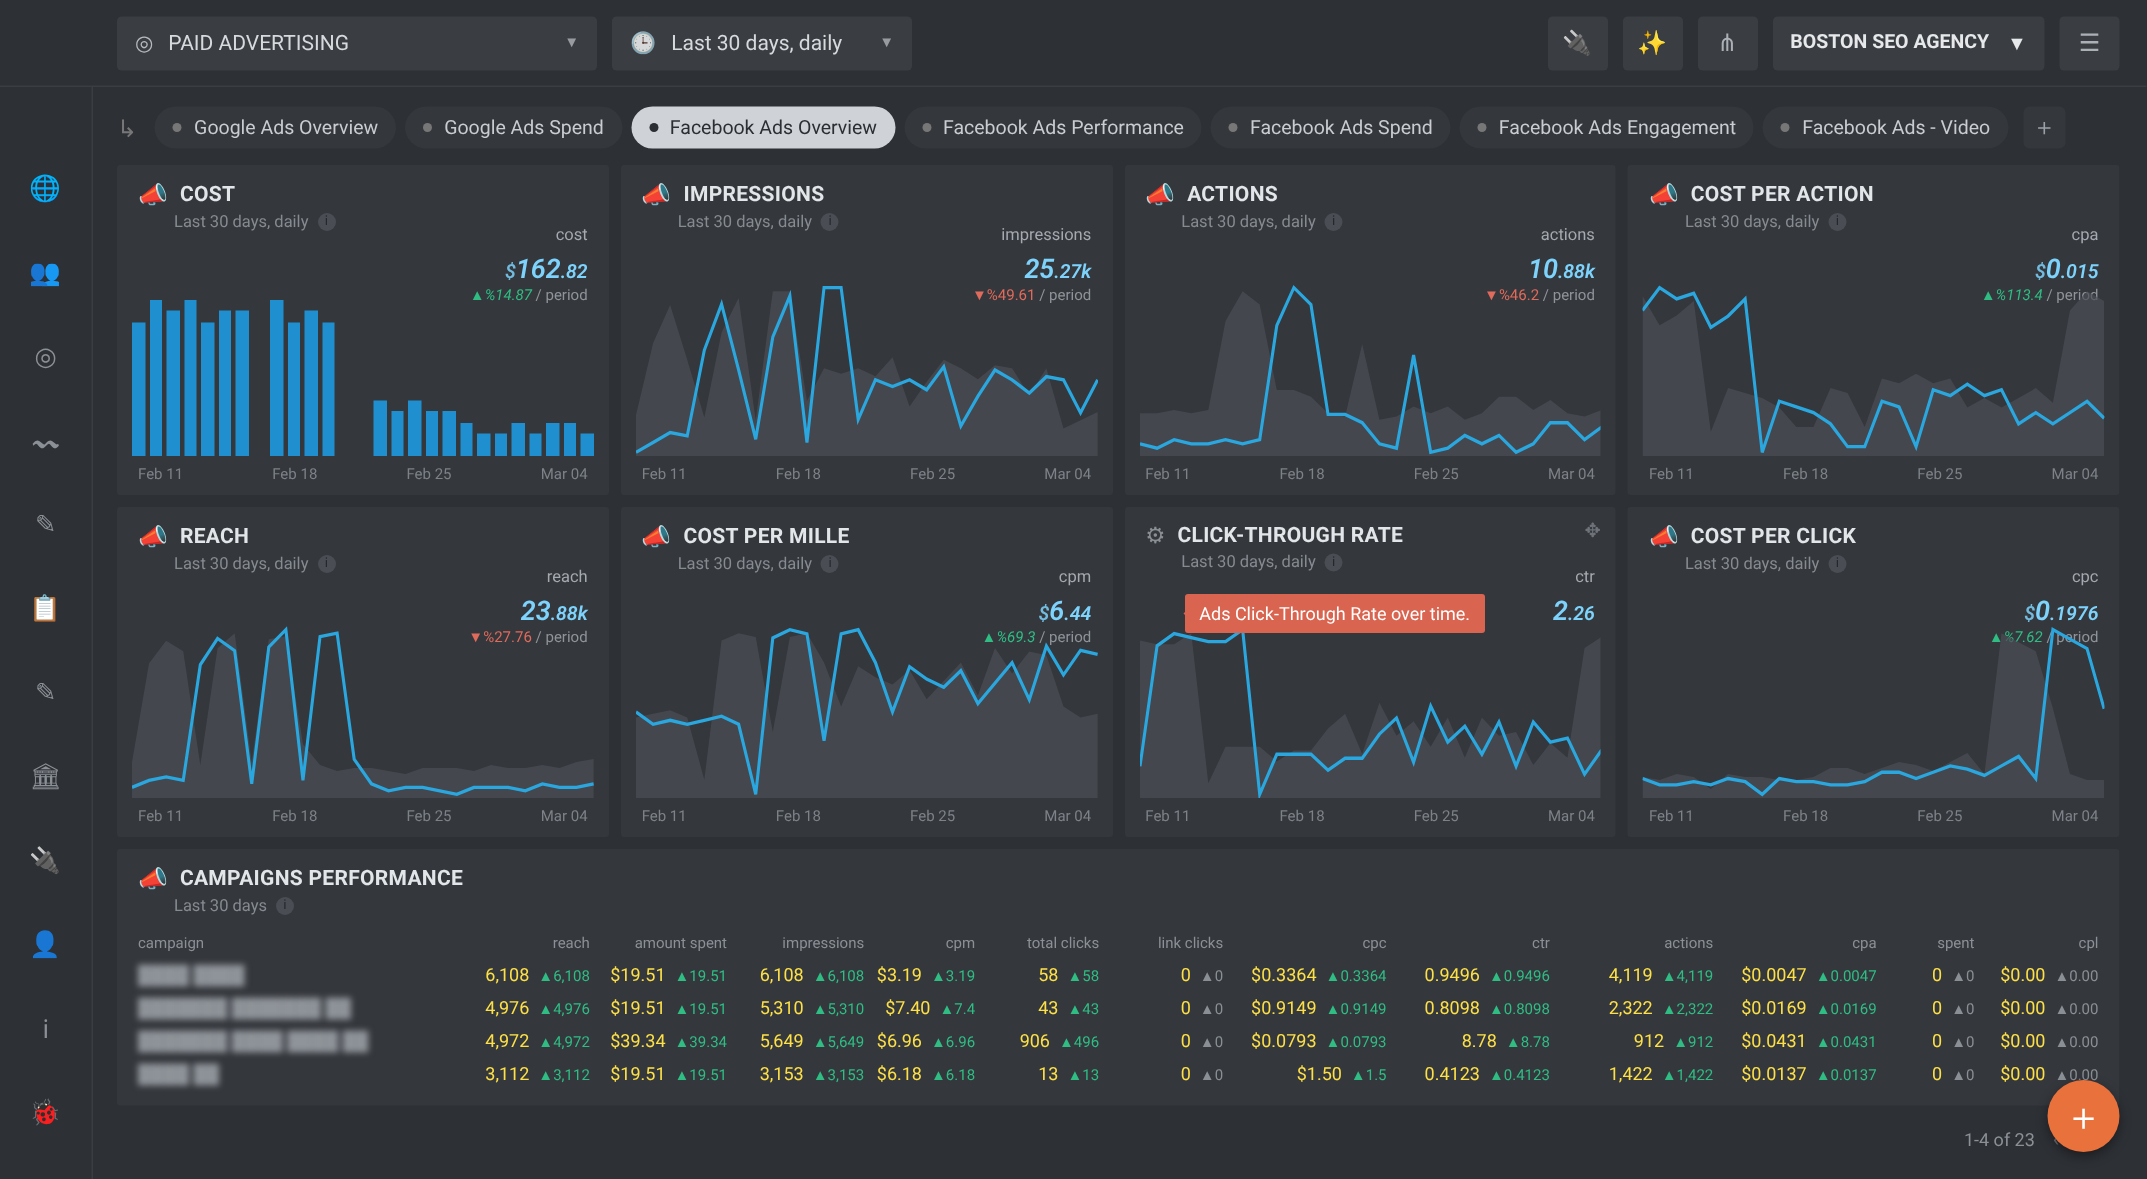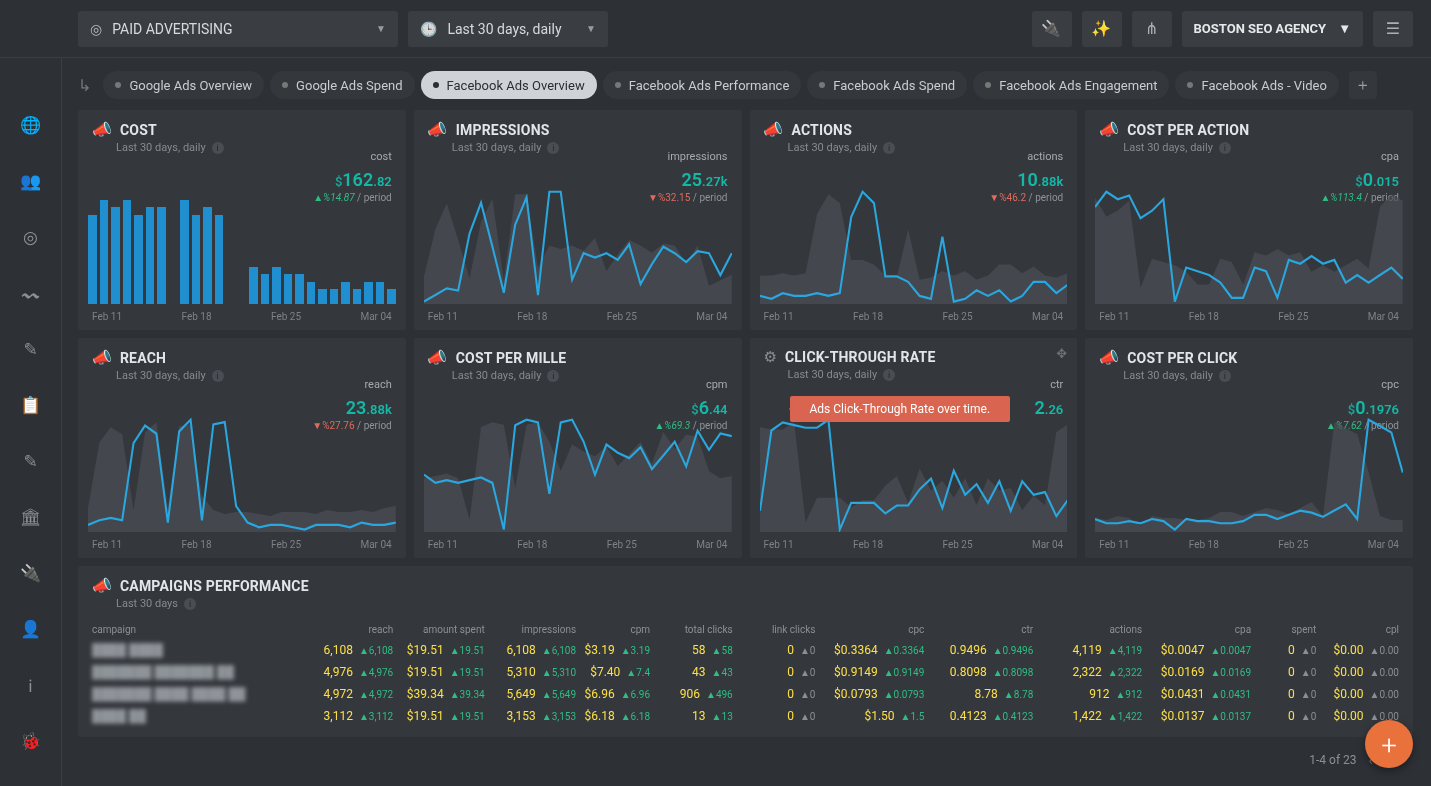--- a/index.html
+++ b/index.html
@@ -30,35 +30,35 @@
   .grid { display:grid; grid-template-columns:repeat(4, 1fr); grid-template-rows:220px 220px auto; gap:8px; }
   .card { background:#34373c; border-radius:2px; padding:10px 14px; position:relative; overflow:hidden; }
   .card.big { grid-column:1 / -1; }
   .c-head { display:flex; align-items:center; gap:8px; }
   .c-head .mega { color:#29a3e0; font-size:16px; }
   .c-title { font-size:14px; font-weight:700; color:#e3e6e9; letter-spacing:.2px; }
   .c-sub { font-size:11px; color:#868b91; margin-left:24px; margin-top:2px; display:flex; align-items:center; gap:6px; }
   .c-sub .info { width:12px; height:12px; border-radius:50%; background:#4a4e54; color:#24272b; font-size:9px; display:inline-flex; align-items:center; justify-content:center; }
   .metric { position:absolute; right:14px; top:40px; text-align:right; }
   .metric .label { font-size:11px; color:#a5aab0; }
-  .metric .big { font-size:18px; color:#14b8a6; font-weight:600; margin-top:6px; }
+  .metric .big { font-size:18px; color:#7dd3fc; font-weight:600; margin-top:6px;font-style:italic; }
   .metric .big .pre { font-size:13px; opacity:.85; }
   .metric .big .dec { font-size:13px; }
   .metric .delta { font-size:10px; color:#8f949a; margin-top:2px; }
   .metric .delta .up { color:#2fbd84;font-style:italic; }
   .metric .delta .down { color:#e06a5b; }
   
   .spark { position:absolute; left:10px; right:10px; bottom:26px; top:72px; }
   svg.line { width:100%; height:100%; display:block; }
   .axis { position:absolute; left:14px; right:14px; bottom:8px; display:flex; justify-content:space-between; font-size:10px; color:#7d8288; }
   
   .bars { position:absolute; left:10px; right:10px; bottom:26px; top:90px; display:flex; align-items:flex-end; gap:3px; }
   .bars .bar { flex:1; background:#1f8fcf; }
   
-  .tooltip { position:absolute; left:40px; top:58px; background:#d9644f; color:#fff; font-size:12px; padding:6px 20px; border-radius:2px; z-index:5; }
+  .tooltip { position:absolute; left:40px; top:58px; background:#d9644f; color:#fff; font-size:12px; padding:6px 10px; border-radius:2px; z-index:5; }
   .tooltip::before { content:""; position:absolute; left:-6px; top:50%; margin-top:-5px; border:5px solid transparent; border-right-color:#d9644f; }
   .gear { color:#8a8f95; font-size:15px; }
   .move { position:absolute; right:10px; top:8px; color:#6e7379; font-size:13px; }
   
   .tbl { margin-top:10px; font-size:12px; color:#cfd2d6; }
   .thead, .trow { display:grid; grid-template-columns: 2.4fr 1fr 1fr 1fr .8fr .9fr .9fr 1.2fr 1.2fr 1.2fr 1.2fr .7fr .9fr; align-items:center; column-gap:4px; padding:4px 0; }
   .thead { color:#8b9096; font-size:10px; }
   .thead div { text-align:right; }
   .thead div:first-child { text-align:left; }
   .cell { text-align:right; white-space:nowrap; }
@@ -197,21 +197,21 @@
       </div>
       <div class="card">
         <div class="c-head">
           <span class="mega">📣</span>
           <span class="c-title">IMPRESSIONS</span>
         </div>
         <div class="c-sub">Last 30 days, daily <span class="info">i</span></div>
         <div class="metric">
           <div class="label">impressions</div>
           <div class="big"><span class="pre"></span>25<span class="dec">.27k</span></div>
-          <div class="delta"><span class="down">▼%32.15</span> / period</div>
+          <div class="delta"><span class="down">▼%49.61</span> / period</div>
         </div>
         <div class="spark">
           <svg class="line" viewBox="0 0 300 110" preserveAspectRatio="none">
             <path d="M0,110 L0.0,85.3 L11.1,42.3 L22.2,19.3 L33.3,52.2 L44.4,86.9 L55.6,35.8 L66.7,15.1 L77.8,88.5 L88.9,11.0 L100.0,11.0 L111.1,77.0 L122.2,57.2 L133.3,60.5 L144.4,57.2 L155.6,62.1 L166.7,50.6 L177.8,80.3 L188.9,65.4 L200.0,52.2 L211.1,57.2 L222.2,63.8 L233.3,55.5 L244.4,57.2 L255.6,73.7 L266.7,57.2 L277.8,93.5 L288.9,88.5 L300.0,83.6 L300,110 Z" fill="#4b4f55" opacity="0.7"></path>
             <path d="M0.0,107.8 L11.1,101.9 L22.2,95.9 L33.3,97.9 L44.4,46.4 L55.6,18.7 L66.7,58.3 L77.8,99.9 L88.9,38.5 L100.0,13.8 L111.1,101.9 L122.2,8.8 L133.3,8.8 L144.4,88.0 L155.6,64.2 L166.7,68.2 L177.8,64.2 L188.9,70.2 L200.0,56.3 L211.1,92.0 L222.2,74.1 L233.3,58.3 L244.4,64.2 L255.6,72.2 L266.7,62.3 L277.8,64.2 L288.9,84.0 L300.0,64.2" stroke="#2aa7df" stroke-width="2" fill="none"></path>
           </svg>
         </div>
         <div class="axis">
           <span>Feb 11</span>
           <span>Feb 18</span>

